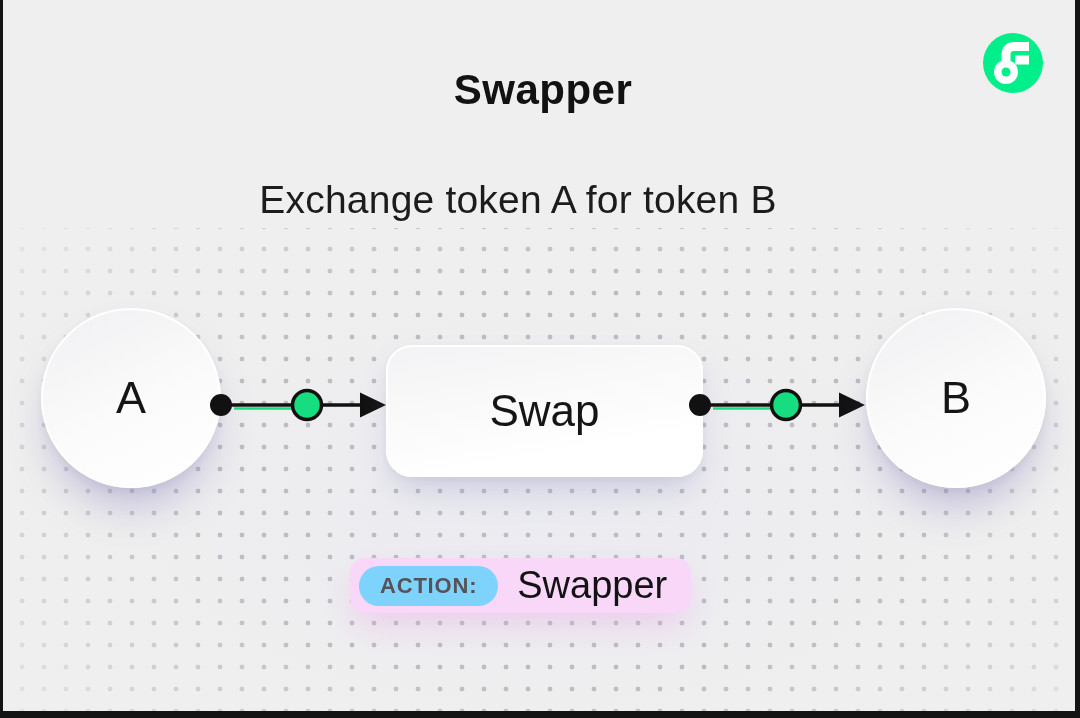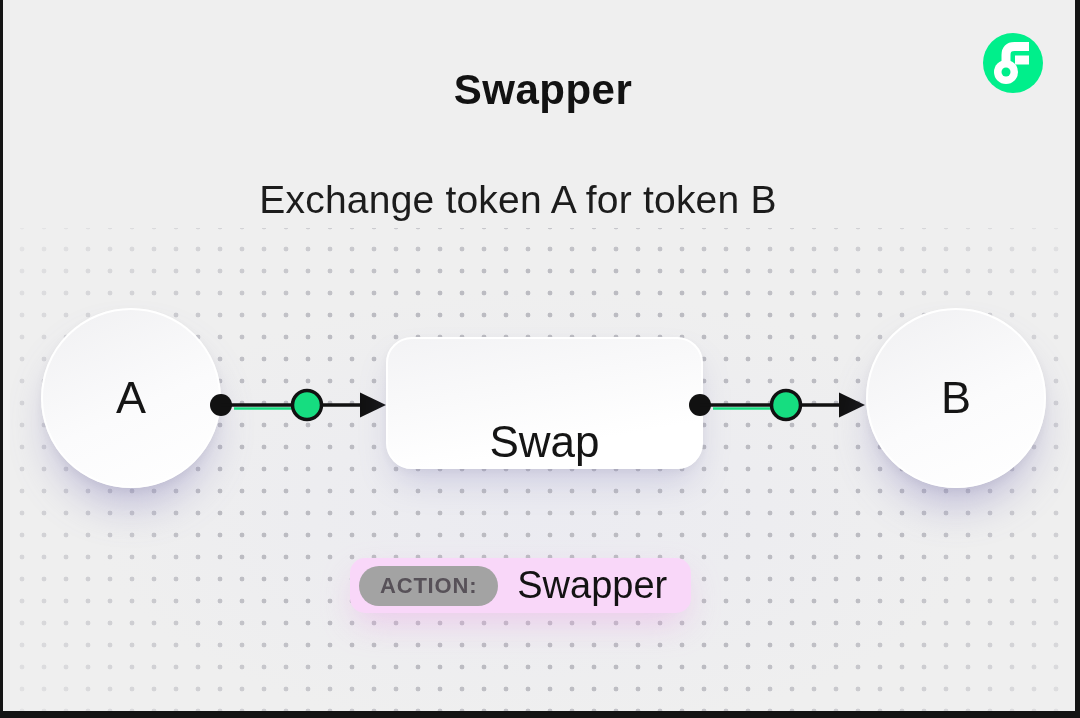--- a/index.html
+++ b/index.html
@@ -46,43 +46,43 @@
     border-radius: 50%;
     background: linear-gradient(155deg, #f0f0f2 0%, #fbfbfc 55%, #ffffff 100%);
     border: 2px solid #ffffff;
     box-shadow: 0 26px 42px -10px rgba(122,115,182,0.42), 0 4px 10px rgba(0,0,0,0.05);
     display: flex; align-items: center; justify-content: center;
   }
   .node-circle.a { left: 38px; }
   .node-circle.b { left: 863px; }
   .node-letter { font-size: 45px; color: #151515; font-weight: 400; }
   .swap-box {
-    position: absolute; left: 383px; top: 337px; width: 317px; height: 132px;
+    position: absolute; left: 383px; top: 345px; width: 317px; height: 132px;
     border-radius: 26px;
     background: linear-gradient(170deg, #f3f3f5 0%, #ffffff 75%);
     border: 2px solid #ffffff;
     box-shadow: 0 18px 34px -8px rgba(132,126,186,0.32), 0 3px 8px rgba(0,0,0,0.04);
-    display: flex; align-items: flex-end; justify-content: center;
+    display: flex; align-items: center; justify-content: center;
   }
   .swap-label { font-size: 44px; color: #151515; font-weight: 400; }
   .connector { position: absolute; top: 383px; width: 180px; height: 44px; }
   .connector.left  { left: 207px; }
   .connector.right { left: 686px; }
   .badge {
     position: absolute; left: 347px; top: 558px; height: 55px;
     display: inline-flex; align-items: center;
     padding: 0 24px 0 9px;
     border-radius: 15px;
     background: #f9d7f9;
     box-shadow: 0 14px 34px -6px rgba(233,155,228,0.45);
   }
   .badge-label {
     display: inline-flex; align-items: center; height: 40px;
     padding: 0 21px; border-radius: 20px;
-    background: #a3a3a3;
+    background: #7dd3fc;
     font-size: 22px; font-weight: 600; letter-spacing: 0.8px;
     color: #575158;
   }
   .badge-value {
     margin-left: 19px; font-size: 38px; font-weight: 400; color: #131313;
   }
 </style>
 </head>
 <body>
 

